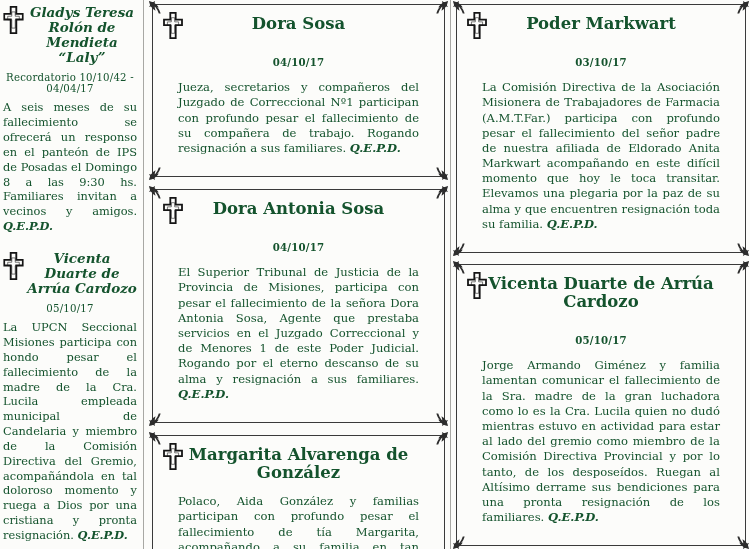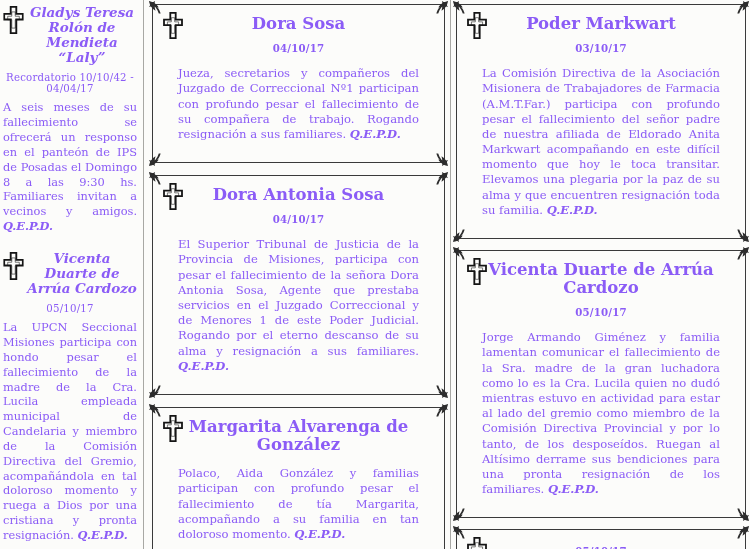--- a/index.html
+++ b/index.html
@@ -1,18 +1,18 @@
 <!DOCTYPE html>
 <html lang="es"><head>
 <meta charset="utf-8">
 <style>
   html,body{margin:0;padding:0;background:#e9e9e6;}
   .page{
     position:relative;width:750px;height:549px;overflow:hidden;
-    background:#fcfcfa;color:#8b5cf6;
+    background:#fcfcfa;color:#14532d;
     font-family:"DejaVu Serif","Liberation Serif",serif;
   }
   
   .col{position:absolute;display:flex;flex-direction:column;}
   .col-left{left:3px;top:5px;width:134px;gap:17px;}
   .col-mid{left:152px;top:4px;width:293px;gap:12px;}
   .col-right{left:456px;top:4px;width:290px;gap:11px;}
   .vdiv{position:absolute;top:0;bottom:0;width:1px;background:#a8a8a4;}
   .vdiv-1{left:143px;}
   .vdiv-2{left:450px;}
@@ -24,21 +24,21 @@
   .pn-date{text-align:center;font-weight:normal;font-size:10.2px;
     letter-spacing:.2px;margin:7px 0 6px;}
   .pn-body{font-size:11.4px;line-height:1.3;text-align:justify;margin:0;}
   
   .boxed{position:relative;border:1px solid #3a3a3a;background:#fcfcfa;
     padding:6px 13px 8px;}
   .bx-cross{position:absolute;left:10px;top:7px;}
   .bx-title{text-align:center;font-weight:bold;
     font-size:16.5px;line-height:1.1;margin:4px 0 0;}
   .bx-date{text-align:center;font-weight:bold;font-size:10.2px;
-    letter-spacing:.2px;margin:9px 0 7px;}
+    letter-spacing:.2px;margin:23px 0 7px;}
   .bx-body{font-size:11.6px;line-height:1.31;text-align:justify;margin:12px;}
   
   .orn{position:absolute;width:15px;height:15px;fill:#2d2d2d;}
   .orn-tl{left:-5px;top:-5px;}
   .orn-tr{right:-5px;top:-5px;transform:scaleX(-1);}
   .orn-bl{left:-5px;bottom:-5px;transform:scaleY(-1);}
   .orn-br{right:-5px;bottom:-5px;transform:scale(-1,-1);}
   
   .qepd{font-weight:bold;font-style:italic;}
   .cross-svg{display:block;}

